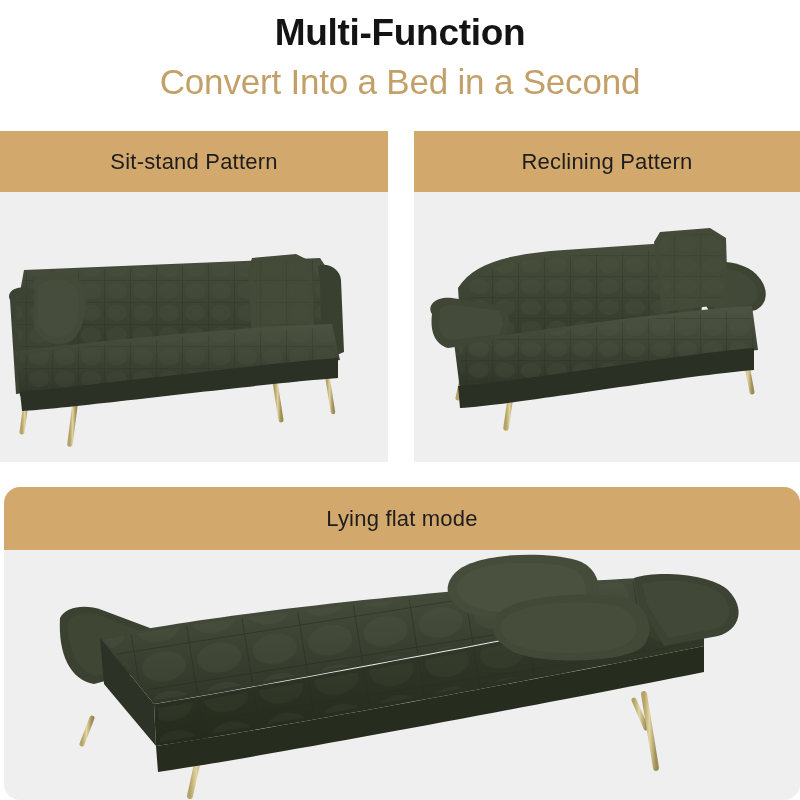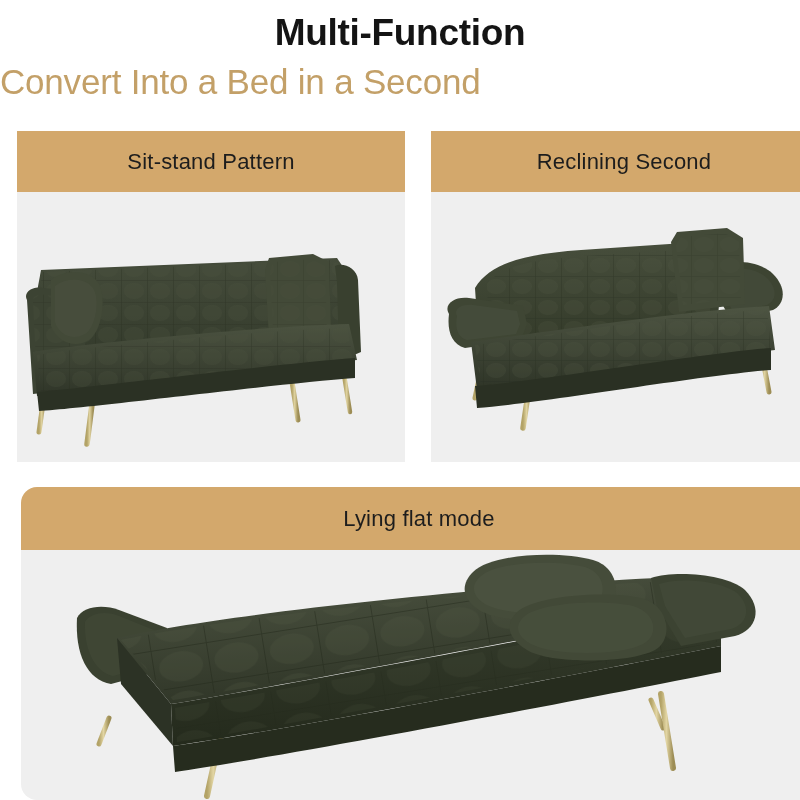--- a/index.html
+++ b/index.html
@@ -11,27 +11,27 @@
   .page{position:relative;width:800px;height:668px;}
 
   
   .header{position:absolute;left:0;top:0;width:800px;height:128px;background:#fff;}
   .title{
     position:absolute;left:0;top:11px;width:800px;text-align:center;
     font-size:37px;line-height:44px;font-weight:700;color:#141414;
     letter-spacing:-0.3px;
   }
   .subtitle{
-    position:absolute;left:0;top:60px;width:800px;text-align:left;
+    position:absolute;left:0;top:60px;width:800px;text-align:center;
     font-size:35px;line-height:44px;font-weight:400;color:#c3a068;
     letter-spacing:-0.2px;
   }
 
   
-  .panel{position:absolute;overflow:hidden;margin-left:17px;}
+  .panel{position:absolute;overflow:hidden;}
   .panel-band{
     position:absolute;left:0;top:0;width:100%;
     background:#d3a86c;display:flex;align-items:center;justify-content:center;
   }
   .panel-band-label{
     font-size:22px;color:#1d1d1d;font-weight:400;letter-spacing:0.2px;
     white-space:nowrap;
   }
   .panel-photo{
     position:absolute;left:0;width:100%;background:#efefef;overflow:hidden;
@@ -113,21 +113,21 @@
         <path d="M16 160 C60 152 250 134 332 132 L340 168 C260 176 70 200 20 204 Z" fill="url(#fabSeat)"></path>
         <path d="M20 163 C64 155 250 138 330 136 L336 166 C258 173 72 196 24 200 Z" fill="url(#tuftA)" opacity="0.85"></path>
 
         <path d="M20 200 C70 196 258 172 338 166 L338 186 C258 192 72 216 22 219 Z" fill="#2b3124"></path>
       </svg>
     </div>
   </div>
 
   <div class="panel" id="panel-reclining">
     <div class="panel-band" style="background: rgb(211, 168, 108);">
-      <span class="panel-band-label">Reclining Second</span>
+      <span class="panel-band-label">Reclining Pattern</span>
     </div>
     <div class="panel-photo" style="background: rgb(239, 239, 239);">
       <svg class="sofa-svg" viewBox="0 0 386 270" preserveAspectRatio="xMidYMid meet">
         <defs>
           <linearGradient id="fabB" x1="0" y1="0" x2="0" y2="1">
             <stop offset="0" stop-color="#474e3c"></stop>
               <stop offset="1" stop-color="#323928"></stop>
           </linearGradient>
           <linearGradient id="fabSeatB" x1="0" y1="0" x2="0" y2="1">
             <stop offset="0" stop-color="#4d5442"></stop>

